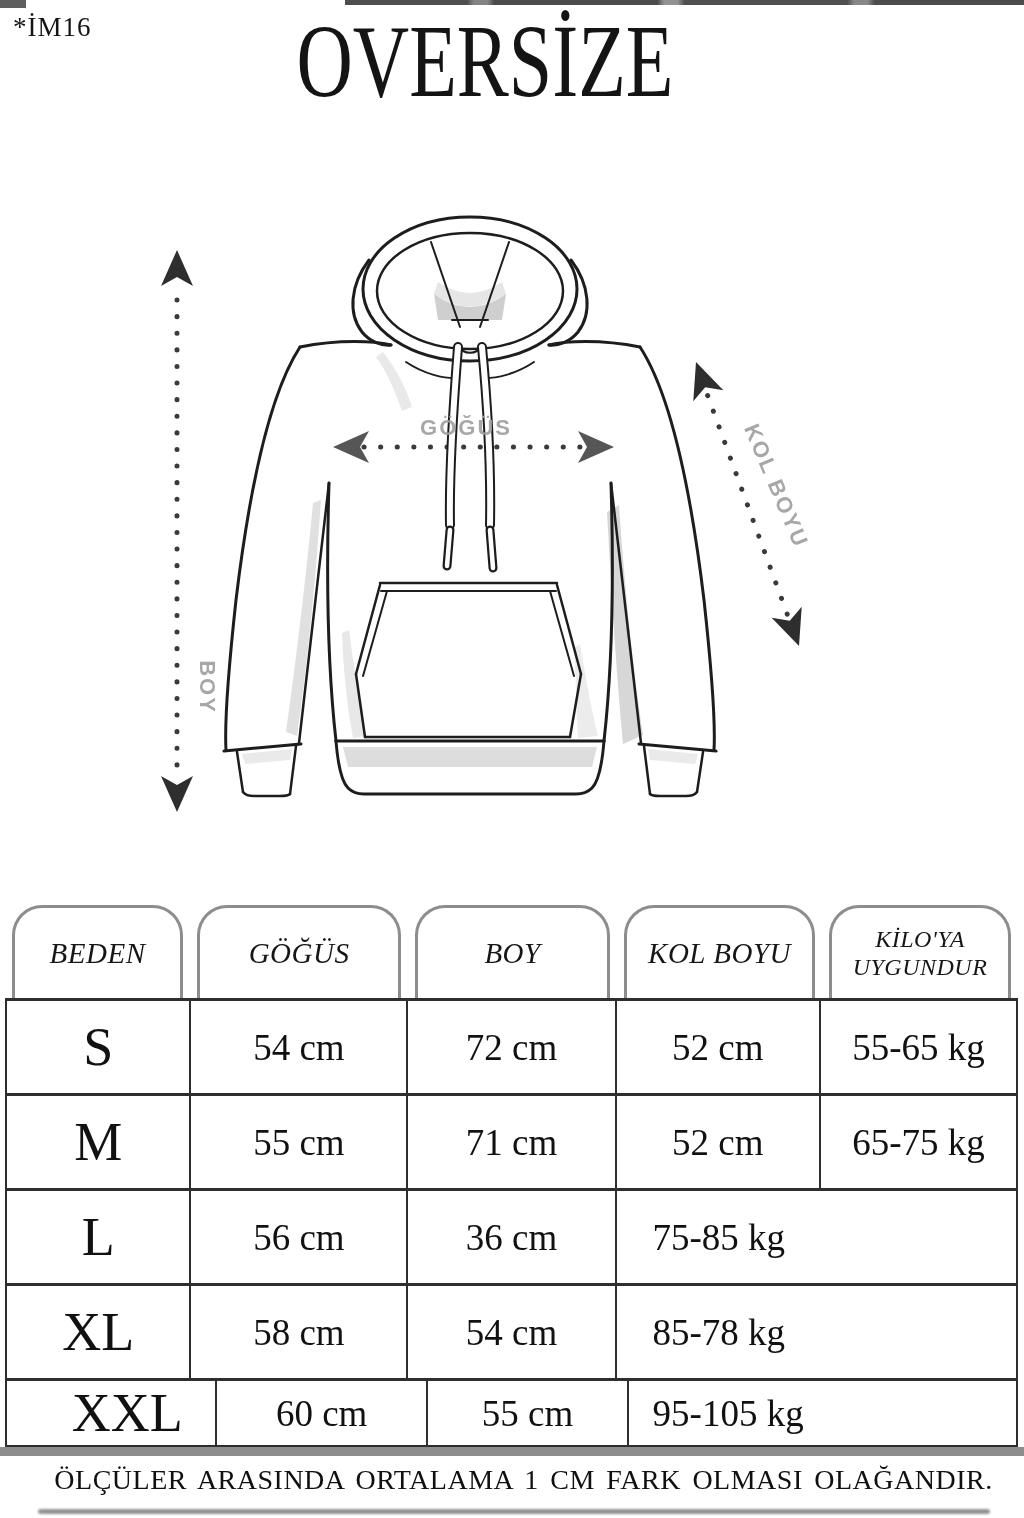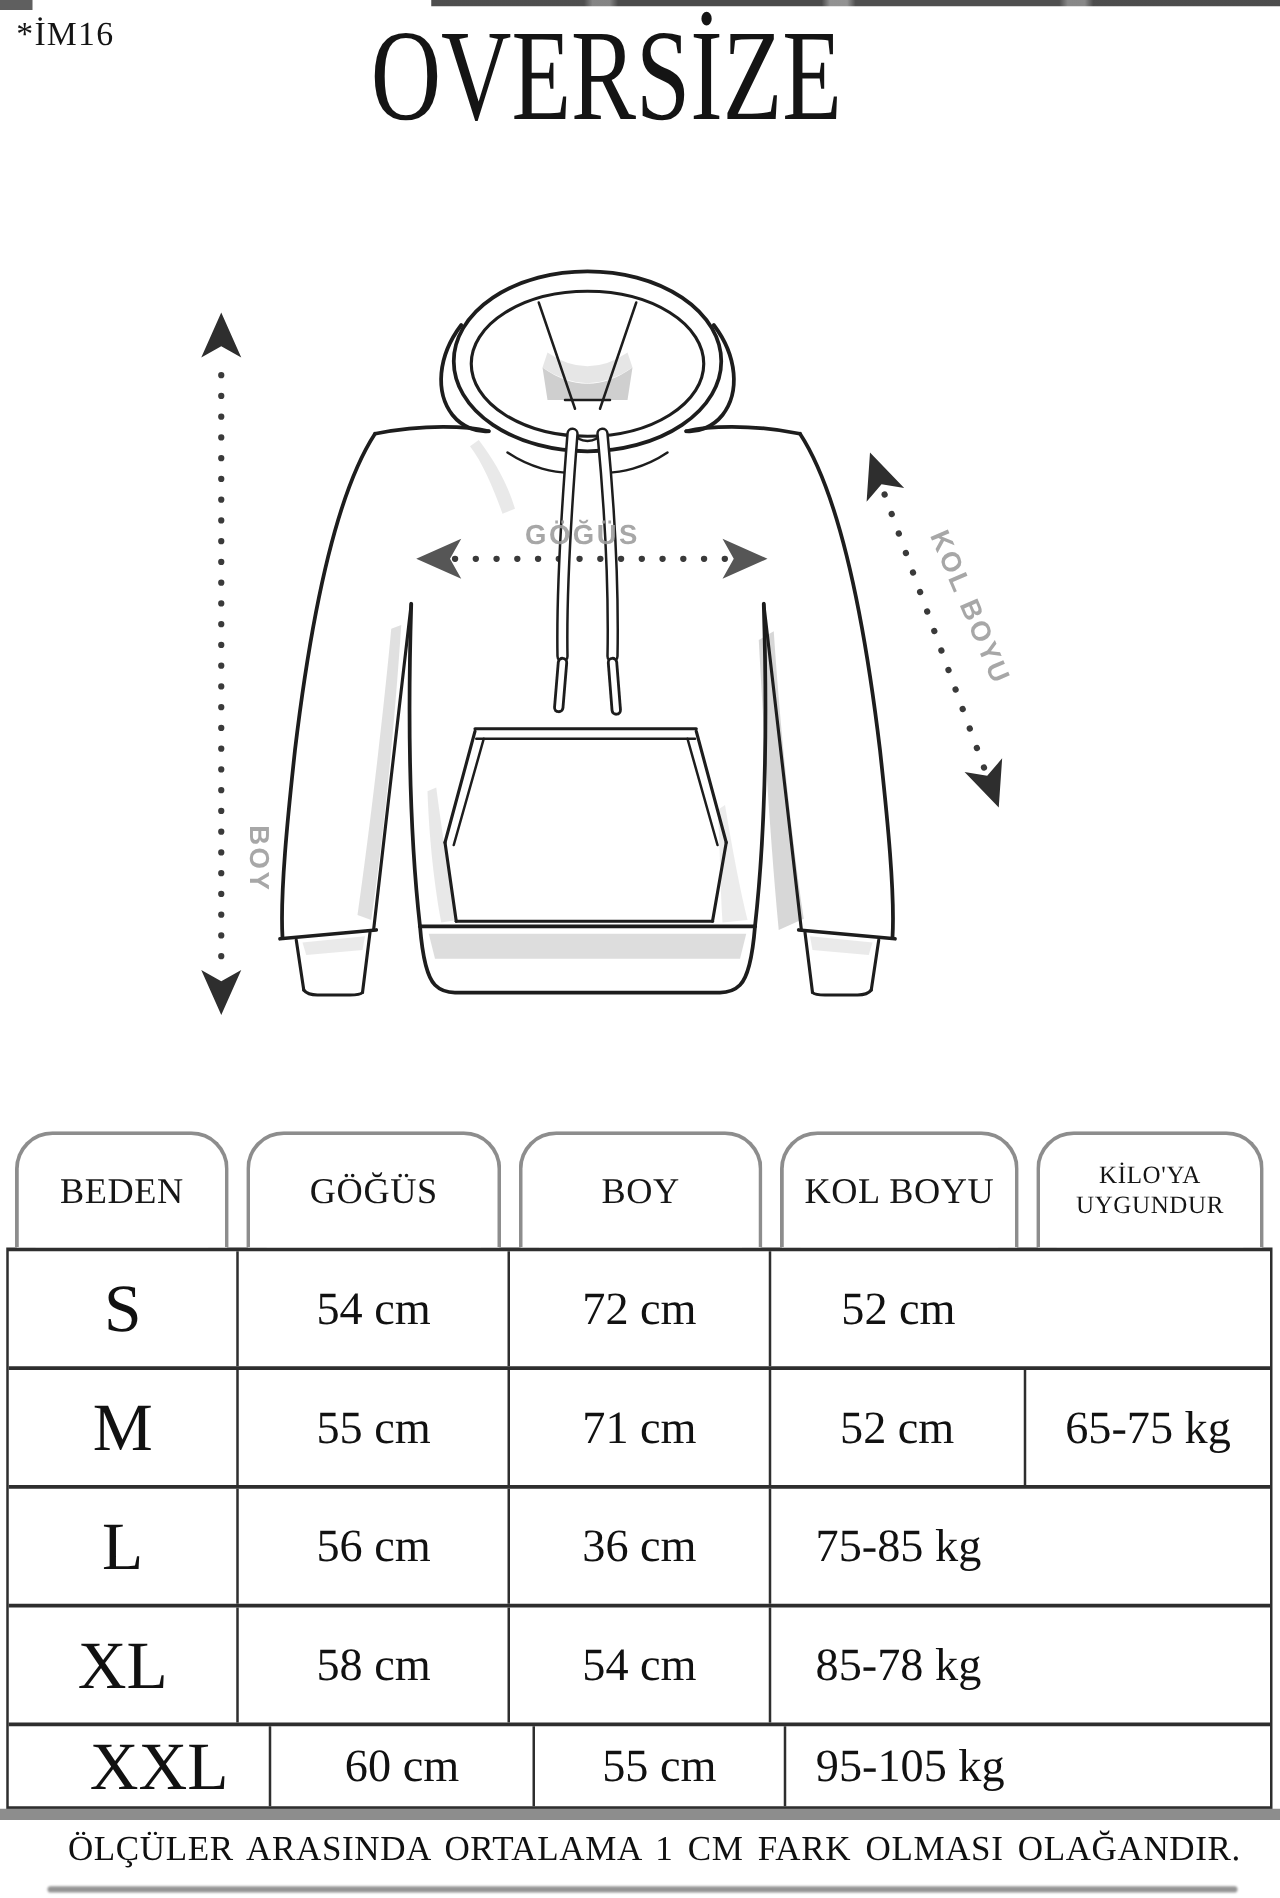--- a/index.html
+++ b/index.html
@@ -27,27 +27,27 @@
   .measure-label{
     position:absolute;font-family:"Liberation Sans", sans-serif;font-weight:700;
     color:#9e9e9e;font-size:22px;letter-spacing:2px;white-space:nowrap;opacity:.9;
   }
   .label-chest{left:316px;top:228px;transform:translate(-50%,-50%);}
   .label-length{left:57px;top:487px;transform:translate(-50%,-50%) rotate(90deg);}
   .label-sleeve{left:626px;top:286px;transform:translate(-50%,-50%) rotate(67deg);}
 
   
   .size-table{position:absolute;left:5px;top:905px;width:1013px;}
-  .thead{display:grid;grid-template-columns:18.27% 21.52% 20.63% 20.24% 1fr;height:93px;}
+  .thead{display:grid;grid-template-columns:18.27% 21.52% 20.63% 20.24% 1fr;height:93px;font-style:italic;}
   .tab{
     margin:0 7px;border:3px solid #8d8d8d;border-bottom:none;border-radius:30px 30px 0 0;
     background:#fff;display:flex;align-items:center;justify-content:center;
     font-size:29px;color:#161616;letter-spacing:.5px;
   }
-  .tab.small{font-size:20px;line-height:1.18;text-align:center;padding:0 14px;}
+  .tab.small{font-size:24px;line-height:1.18;text-align:center;padding:0 14px;}
   .tbody{border-left:2px solid #2e2e2e;border-right:2px solid #2e2e2e;border-top:3px solid #2e2e2e;border-bottom:3px solid #2e2e2e;}
   .trow{display:grid;grid-template-columns:18.27% 21.52% 20.63% 20.24% 1fr;height:92px;border-bottom:3px solid #2e2e2e;}
   .trow:last-child{height:64px;border-bottom:none;margin-left:32px;}
   .cell{
     border-right:2px solid #2e2e2e;display:flex;align-items:center;justify-content:center;
     font-size:37px;color:#111;
   }
   .cell:last-child{border-right:none;}
   .cell.size{font-size:54px;}
   .table-bottom-bar{position:absolute;left:0;top:1447px;width:1024px;height:9px;background:#8d8d8d;}
@@ -177,20 +177,21 @@
     <div class="tab">BOY</div>
     <div class="tab">KOL BOYU</div>
     <div class="tab small">KİLO'YA UYGUNDUR</div>
   </div>
   <div class="tbody">
     <div class="trow">
       <div class="cell size">S</div>
       <div class="cell">54 cm</div>
       <div class="cell">72 cm</div>
       <div class="cell">52 cm</div>
+      <div class="cell">55-65 kg</div>
     </div>
     <div class="trow">
       <div class="cell size">M</div>
       <div class="cell">55 cm</div>
       <div class="cell">71 cm</div>
       <div class="cell">52 cm</div>
       <div class="cell">65-75 kg</div>
     </div>
     <div class="trow">
       <div class="cell size">L</div>

